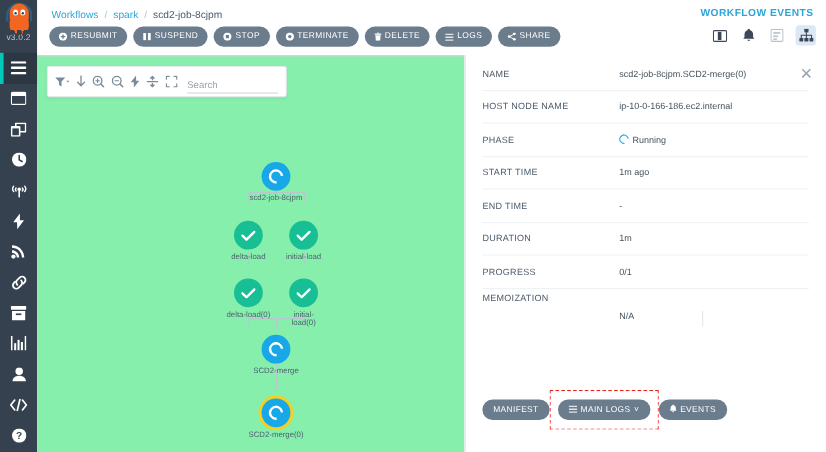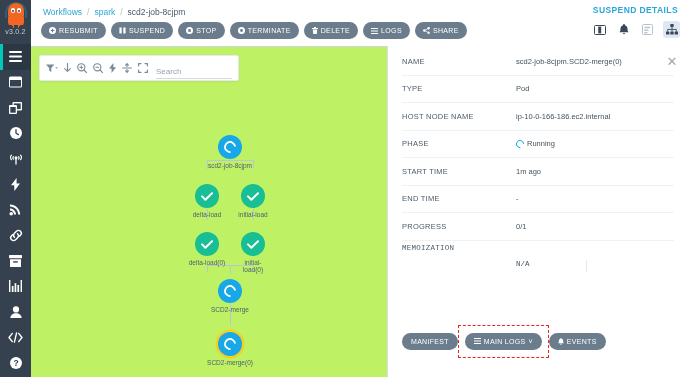--- a/index.html
+++ b/index.html
@@ -79,21 +79,21 @@
   .viewicon {
     width:17px; height:17px; display:flex; align-items:center; justify-content:center;
     color:#3c4858; border-radius:3px;
   }
   .viewicon.dim { color:#b8c2cc; }
   .viewicon.sel { background:#dce9f4; color:#3c4858; }
 
   
   #graph {
     position:absolute; left:31px; top:46px; right:301px; bottom:0;
-    background:#bef264; border-top:1px solid #ccd6dd;padding-left:28px;
+    background:#86efac; border-top:1px solid #ccd6dd;padding-left:28px;
   }
   #graph-toolbar {
     position:absolute; left:8px; top:8px; width:200px; height:26px;
     background:#fff; border:1px solid #e4eaee; border-radius:2px;
     display:flex; align-items:center; padding:0 6px; gap:6px;
     box-shadow:0 1px 2px rgba(0,0,0,.06);
   }
   .gt-icon { color:#7b8a99; display:flex; align-items:center; }
   #search-wrap { flex:1; margin-left:2px; position:relative; height:17px; }
   #search-input {
@@ -135,21 +135,21 @@
     position:absolute; right:10px; top:10px; width:12px; height:12px; color:#9aa7b3;
     font-size:13px; line-height:12px; text-align:center; cursor:pointer;
   }
   #rows { position:absolute; left:14px; right:14px; top:2px; }
   .row {
     display:flex; align-items:center; height:27.5px; border-bottom:1px solid #eef2f5;
     font-size:7.5px;
   }
   .row .k { width:114px; color:#4c5b6a; letter-spacing:.25px; }
   .row .v { color:#46545f; display:flex; align-items:center; gap:3px; }
-  .row:last-child { border-bottom:none;font-family:Liberation Mono, monospace; }
+  .row:last-child { border-bottom:none; }
   .phase-dot {
     width:8px; height:8px; border-radius:50%;
     border:1.8px solid #18a8e8; border-right-color:transparent; transform:rotate(40deg);
   }
   .row.memo { align-items:flex-start; padding-top:3px; height:31px; }
   .row.memo .k { padding-top:0; }
   .row.memo .v { align-self:flex-end; padding-bottom:4px; border-right:1px solid #e3e9ed; padding-right:56px;}
 
   #bottom-buttons { position:absolute; left:14px; bottom:27px; display:flex; gap:7px; align-items:center; }
   .bbtn {
@@ -320,21 +320,21 @@
 
   <div id="topbar">
     <div id="breadcrumb">
       <span class="crumb">Workflows</span>
       <span class="sep">/</span>
       <span class="crumb">spark</span>
       <span class="sep">/</span>
       <span class="crumb last">scd2-job-8cjpm</span>
     </div>
 
-    <div id="wfdetails">SUSPEND DETAILS</div>
+    <div id="wfdetails">WORKFLOW EVENTS</div>
 
     <div id="toolbar-row">
       <div id="action-buttons">
 
         <div class="pill">
           <span>
             <svg width="7" height="7" viewBox="0 0 7 7">
                 <circle cx="3.5" cy="3.5" r="3.5" fill="#fff"></circle>
                 <path d="M3.5 1.7v3.6M1.7 3.5h3.6" stroke="#6b7c8d" stroke-width="1.1"></path>
               </svg>
@@ -585,43 +585,43 @@
 
   <div id="details">
     <div id="close-x">✕</div>
 
     <div id="rows">
       <div class="row">
         <span class="k">NAME</span>
         <span class="v">scd2-job-8cjpm.SCD2-merge(0)</span>
       </div>
       <div class="row">
-        <span class="k">TYPE</span>
-        <span class="v">Pod</span>
-      </div>
-      <div class="row">
         <span class="k">HOST NODE NAME</span>
         <span class="v">ip-10-0-166-186.ec2.internal</span>
       </div>
       <div class="row">
         <span class="k">PHASE</span>
         <span class="v">
           <span class="phase-dot"></span>
           <span>Running</span>
         </span>
       </div>
       <div class="row">
         <span class="k">START TIME</span>
         <span class="v">1m ago</span>
       </div>
       <div class="row">
         <span class="k">END TIME</span>
         <span class="v">-</span>
       </div>
       <div class="row">
+        <span class="k">DURATION</span>
+        <span class="v">1m</span>
+      </div>
+      <div class="row">
         <span class="k">PROGRESS</span>
         <span class="v">0/1</span>
       </div>
       <div class="row memo">
         <span class="k">MEMOIZATION</span>
         <span class="v">N/A</span>
       </div>
     </div>
 
     <div id="bottom-buttons">

